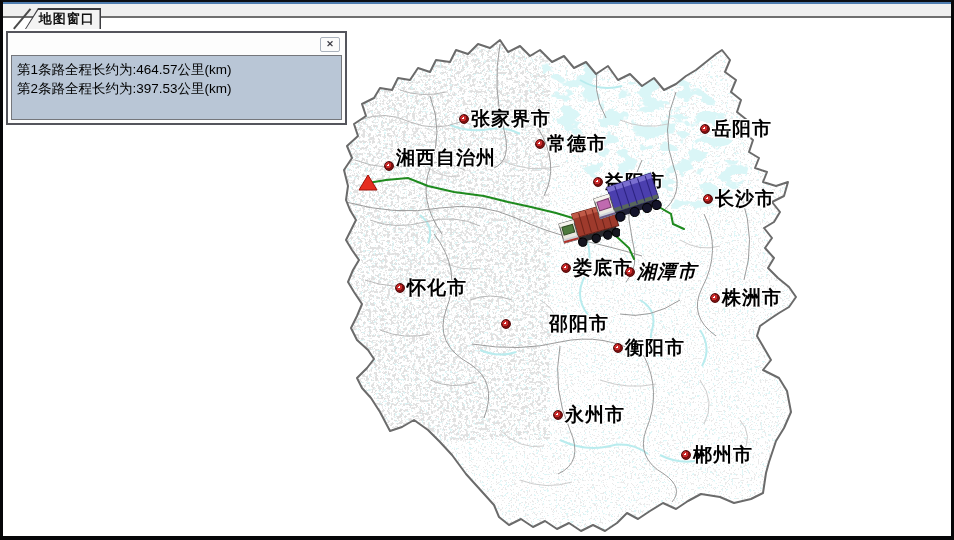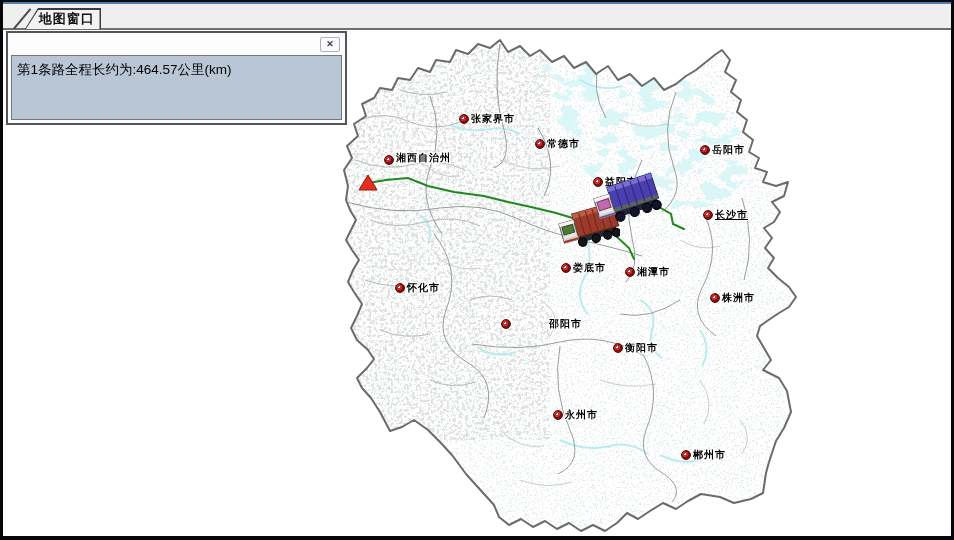--- a/index.html
+++ b/index.html
@@ -9,21 +9,21 @@
     border-left:3px solid #060608; border-right:3px solid #060608;
     border-top:2px solid #0b0d12; border-bottom:4px solid #060608;
     background:#fff;
     font-family:"Liberation Sans", sans-serif;
   }
   .stage { position:absolute; left:-3px; top:-2px; width:954px; height:540px; }
 
   
   .topline { position:absolute; left:3px; top:2px; right:3px; height:2px; background:#4f7db0; z-index:6; }
   .tabstrip {
-    position:absolute; left:3px; top:4px; right:3px; height:26px;
+    position:absolute; left:3px; top:4px; right:3px; height:14px;
     background:#efefef; border-bottom:2px solid #6f6f6f; z-index:6;
   }
   .tab-deco {
     position:absolute; left:6px; top:14px; width:26px; height:1.6px; background:#4a4a4a;
     transform:rotate(-50deg);
   }
   .tab {
     position:absolute; left:22px; top:4px; width:76px; height:21px;
     background:#3c3c40;
     clip-path:polygon(13px 0, 100% 0, 100% 100%, 0 100%);
@@ -39,21 +39,21 @@
   
   .mapsvg { position:absolute; left:0; top:0; z-index:1; }
   .cities { position:absolute; left:0; top:0; width:954px; height:540px; z-index:2; }
   .city { position:absolute; display:flex; align-items:center; gap:2px; transform:translateY(-50%); }
   .cicon {
     width:10px; height:10px; border-radius:50%; flex:0 0 auto;
     background:radial-gradient(circle at 42% 42%, #ffffff 0 1px, #c92a2a 1px 3px, #7c1010 3px);
     border:1px solid #560b0b;
   }
   .clabel {
-    font-weight:bold; font-size:10px; color:#000; white-space:nowrap; letter-spacing:1px;
+    font-weight:bold; font-size:19px; color:#000; white-space:nowrap; letter-spacing:1px;
     text-shadow:-1px 0 #fff, 1px 0 #fff, 0 -1px #fff, 0 1px #fff, 1px 1px #fff, -1px -1px #fff, 1px -1px #fff, -1px 1px #fff;
   }
   .truck { position:absolute; z-index:3; }
 
   
   .panel {
     position:absolute; left:6px; top:31px; width:341px; height:94px;
     background:#fdfdfd; border:2px solid #54555c; z-index:7;
   }
   .panel-close {
@@ -181,37 +181,37 @@
           <span class="clabel">湘西自治州</span>
         </div>
         <div class="city" style="left: 459px; top: 119px;">
           <span class="cicon"></span>
           <span class="clabel">张家界市</span>
         </div>
         <div class="city" style="left: 535px; top: 125px; margin-top: 19px;">
           <span class="cicon"></span>
           <span class="clabel">常德市</span>
         </div>
-        <div class="city" style="left: 700px; top: 150px; text-align: right;">
+        <div class="city" style="left: 700px; top: 129px; text-align: right;">
           <span class="cicon"></span>
           <span class="clabel">岳阳市</span>
         </div>
         <div class="city" style="left: 593px; top: 182px;">
           <span class="cicon"></span>
           <span class="clabel">益阳市</span>
         </div>
-        <div class="city" style="left: 703px; top: 215px; text-decoration: underline;">
+        <div class="city" style="left: 703px; top: 199px;">
           <span class="cicon"></span>
           <span class="clabel">长沙市</span>
         </div>
         <div class="city" style="left: 561px; top: 268px; font-family: Liberation Serif, serif;">
           <span class="cicon"></span>
           <span class="clabel">娄底市</span>
         </div>
-        <div class="city" style="left: 625px; top: 272px;">
+        <div class="city" style="left: 625px; top: 272px; font-style: italic;">
           <span class="cicon"></span>
           <span class="clabel">湘潭市</span>
         </div>
         <div class="city" style="left: 710px; top: 298px;">
           <span class="cicon"></span>
           <span class="clabel">株洲市</span>
         </div>
         <div class="city" style="left: 385px; top: 288px; margin-left: 10px;">
           <span class="cicon"></span>
           <span class="clabel">怀化市</span>
@@ -292,17 +292,18 @@
         </div>
       </div>
     </div>
 
     <div class="panel">
       <div class="panel-close">
         <span>✕</span>
       </div>
       <div class="panel-body">
         <div class="pline">第1条路全程长约为:464.57公里(km)</div>
+        <div class="pline">第2条路全程长约为:397.53公里(km)</div>
       </div>
     </div>
 
   </div>
 </div>
 
 </body></html>

